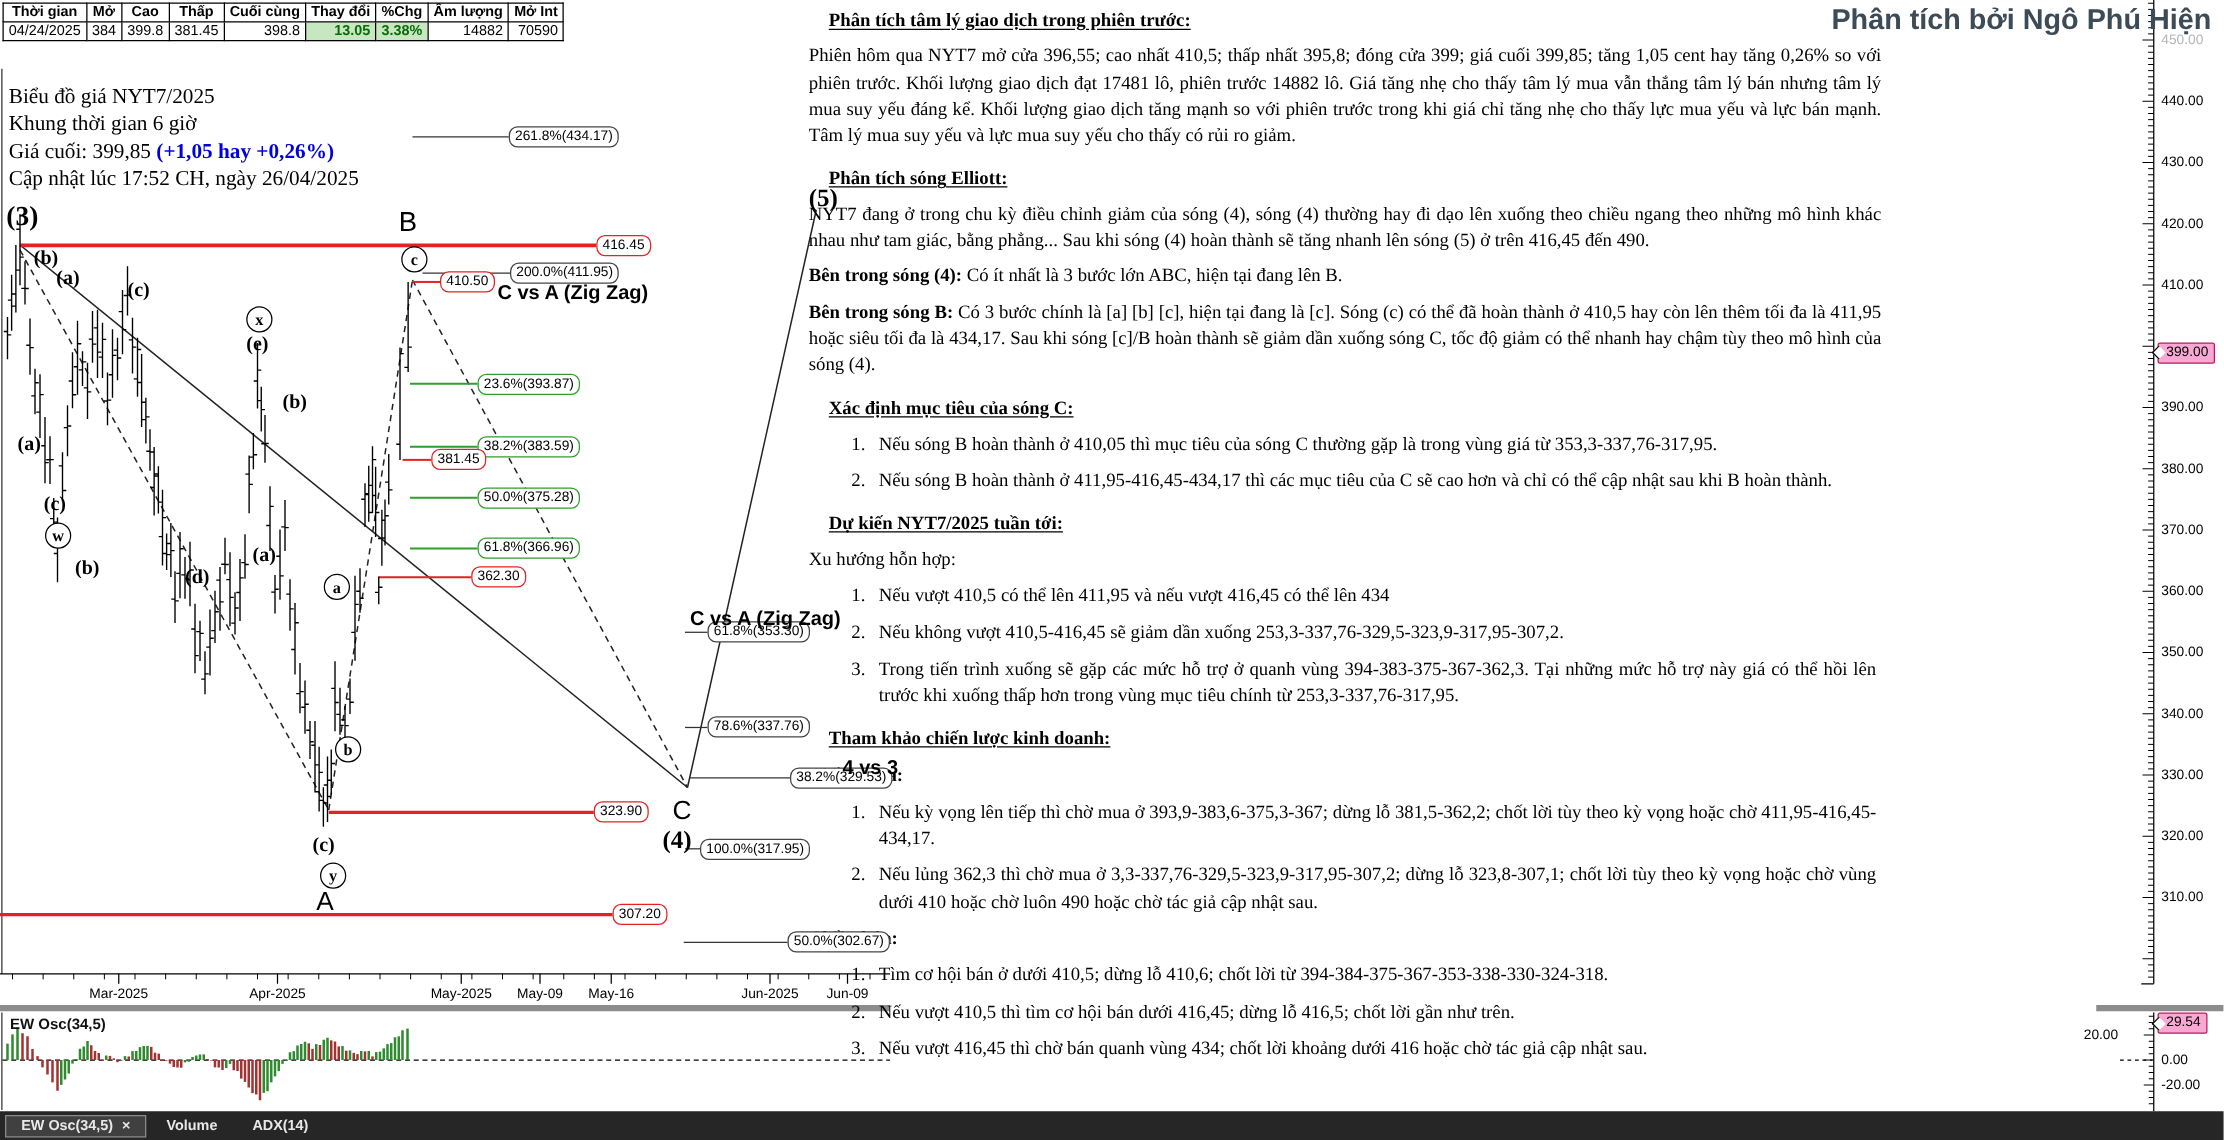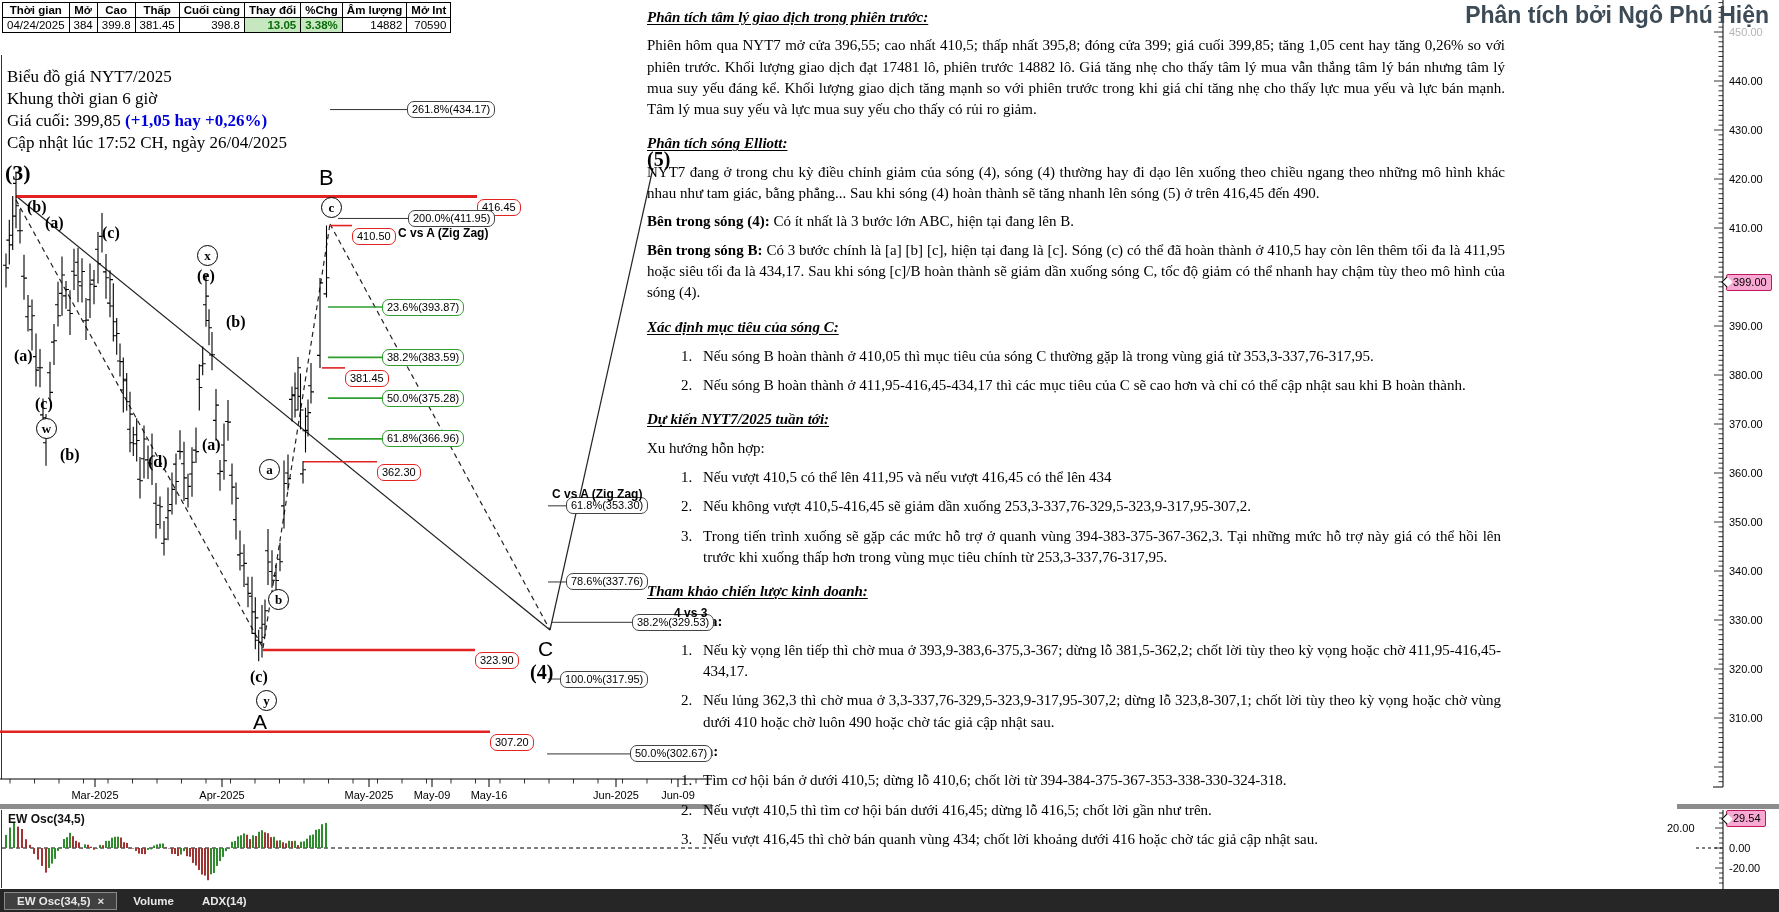--- a/index.html
+++ b/index.html
@@ -14,43 +14,43 @@
   #quote-table td{text-align:right;}
   #quote-table td.c0{text-align:center;}
   #quote-table td.chg{background:#c6e7bf;color:#0a6b0a;font-weight:bold;}
   
   #info-block{position:absolute;left:7px;top:66px;font-family:"Liberation Serif",serif;
               font-size:17px;line-height:22px;color:#000;white-space:nowrap;}
   #info-block .hl{color:#0000dd;font-weight:bold;}
   
   #analysis{position:absolute;left:647px;top:5px;width:858px;
             font-family:"Liberation Serif",serif;font-size:15px;line-height:1.42;color:#000;}
-  .sec-h{font-weight:bold;text-decoration:underline;text-underline-offset:2px;margin:13px 0 7px;font-style:italic;}
+  .sec-h{font-weight:bold;text-decoration:underline;text-underline-offset:2px;margin:13px 16px 7px;}
   .sec-h:first-child{margin-top:2px;}
   .sec-p{margin:7px 0;text-align:justify;}
   .sec-p b{font-weight:bold;}
   .sec-pb{margin:8px 0;font-weight:bold;}
   .sec-li{display:flex;margin:8px 0;padding-left:34px;}
   .sec-li .num{min-width:22px;}
   .sec-li .txt{flex:1;text-align:justify;padding-right:4px;}
   
   #page-title{position:absolute;top:2px;right:10px;font-size:23px;font-weight:bold;
               color:#3d4b57;z-index:9;white-space:nowrap;}
   
   .lvlbox{position:absolute;font-size:11px;line-height:13px;padding:1px 4px;background:#fff;
           border:1.5px solid #555;border-radius:7px;white-space:nowrap;z-index:5;color:#000;}
-  .lvlbox.red{border-color:#e32222;margin-top:11px;}
+  .lvlbox.red{border-color:#e32222;}
   .lvlbox.green{border-color:#2f9e2f;}
   .lvlbox.gray{border-color:#444;}
   .wave{position:absolute;font-family:"Liberation Serif",serif;font-weight:bold;color:#000;
         z-index:4;white-space:nowrap;}
   .wave.sans{font-family:"Liberation Sans",sans-serif;font-weight:normal;}
   .wave.circ{font-size:13px;border:1.2px solid #000;border-radius:50%;width:19px;height:19px;
              display:flex;align-items:center;justify-content:center;background:#fff;}
-  .anno{position:absolute;font-size:12px;font-weight:bold;color:#000;z-index:5;white-space:nowrap;}
+  .anno{position:absolute;font-size:16px;font-weight:bold;color:#000;z-index:5;white-space:nowrap;}
   .axlabel{position:absolute;font-size:11px;color:#000;white-space:nowrap;}
   .axlabel.dim{color:#b5b5b5;}
   .xlabel{position:absolute;font-size:11px;color:#000;width:70px;text-align:center;}
   .pricetag{position:absolute;left:1726px;font-size:11px;padding:0 4px 0 6px;background:#f9a8d4;
             border:1px solid #be185d;border-radius:2px;z-index:6;line-height:15px;}
   .pricetag::before{content:"";position:absolute;left:-4.5px;top:3.5px;width:7px;height:7px;
             background:#fff;border-left:1px solid #000;border-bottom:1px solid #000;
             transform:rotate(45deg);}
   #osc-name{position:absolute;left:8px;top:812px;font-size:12px;font-weight:bold;color:#111;z-index:5;}
   

